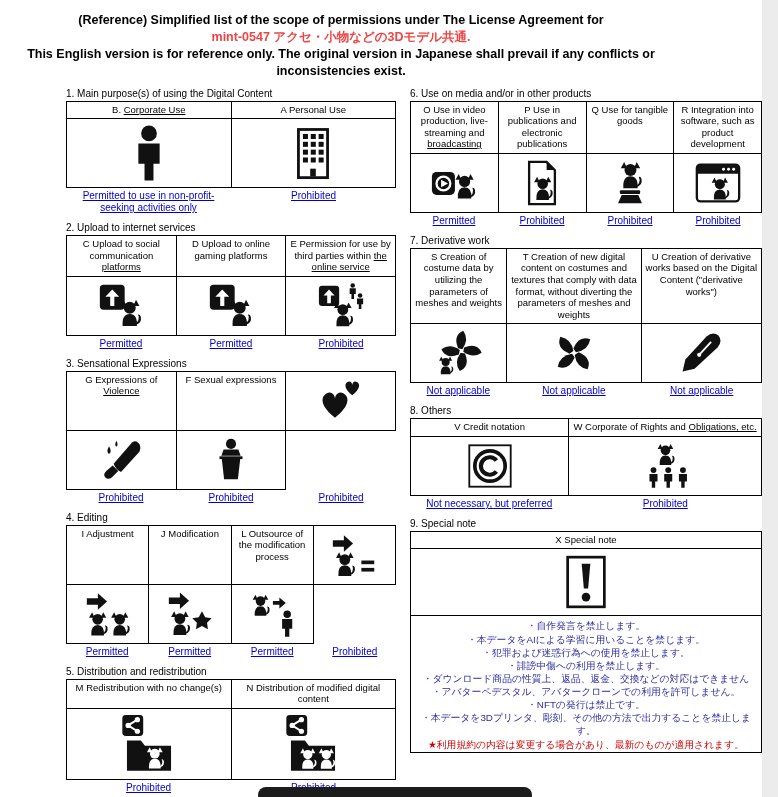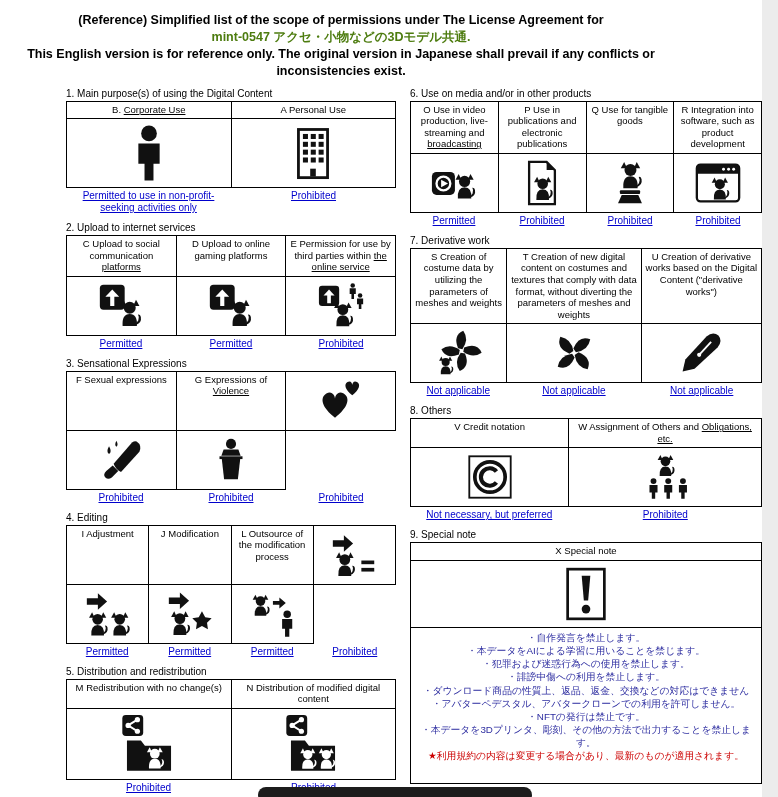--- a/index.html
+++ b/index.html
@@ -9,21 +9,21 @@
     font-family:"Liberation Sans","DejaVu Sans",sans-serif;
     color:#000;
   }
   .content { position:absolute; left:0; top:0; width:682px; }
 
   .right-strip { position:absolute; right:0; top:0; width:16px; height:797px; background:#ececec; }
   .bottom-bar { position:absolute; left:258px; top:787px; width:274px; height:16px; border-radius:8px; background:#1c1c1c; z-index:6; }
 
   .header { width:680px; margin:12px auto 8px; text-align:center; }
   .h1 { font-size:12.5px; font-weight:700; line-height:1.35; }
-  .h2 { font-size:12.5px; font-weight:700; line-height:1.35; color:#4d7c0f; }
+  .h2 { font-size:12.5px; font-weight:700; line-height:1.35; color:#ef4444; }
 
   .columns { display:flex; gap:14px; padding-left:66px; align-items:flex-start;justify-content:space-between; }
   .col-left  { width:330px; flex:none; }
   .col-right { width:352px; flex:none; }
 
   .section { margin-bottom:8px; }
   .sec-title { font-size:10px; margin-bottom:2px; }
 
   .tbl { display:grid; border-top:1px solid #000; border-left:1px solid #000; background:#fff; }
   .tbl > div { border-right:1px solid #000; border-bottom:1px solid #000; }
@@ -42,21 +42,21 @@
   .sec-1 .icon svg { width:56px; height:56px; }
   .sec-5 .icon svg { width:58px; height:58px; }
   .sec-9 .icon svg { width:54px; height:54px; }
 
   .statusrow { display:grid; }
   .status {
     font-size:10px; color:#0000cc; text-decoration:underline;
     text-align:center; padding:2px 4px 0; line-height:1.2; cursor:pointer;
   }
 
-  .notes { font-size:9.8px; line-height:1.34; text-align:center; color:#2d2da0; padding:3px 6px 21px; }
+  .notes { font-size:9.8px; line-height:1.34; text-align:center; color:#2d2da0; padding:3px 6px 1px; }
   .note-red { color:#cc0000; }
 </style>
 </head>
 <body>
 
 <div class="content">
 
   <div class="header">
     <div class="h1">(Reference) Simplified list of the scope of permissions under The License Agreement for</div>
     <div class="h2">mint-0547 アクセ・小物などの3Dモデル共通.</div>
@@ -175,22 +175,22 @@
         <div class="statusrow cols3">
           <div class="status">Permitted</div>
           <div class="status">Permitted</div>
           <div class="status">Prohibited</div>
         </div>
       </div>
 
       <div class="section">
         <div class="sec-title">3. Sensational Expressions</div>
         <div class="tbl cols3">
+          <div class="lbl"><span>G Expressions of </span><span class="u">Violence</span></div>
           <div class="lbl"><span>F Sexual expressions</span><span class="u"></span></div>
-          <div class="lbl"><span>G Expressions of </span><span class="u">Violence</span></div>
           <div class="ic">
               <span class="icon">
                 <svg viewBox="0 0 100 100" xmlns="http://www.w3.org/2000/svg" fill="#111">
                   <path d="M50,88 C16,62 8,36 27,24 C42,15 50,30 50,38 C50,30 58,15 73,24 C92,36 84,62 50,88 Z" transform="translate(-4,14) scale(0.82)"></path>
                   <path d="M50,88 C16,62 8,36 27,24 C42,15 50,30 50,38 C50,30 58,15 73,24 C92,36 84,62 50,88 Z" transform="translate(52,-2) scale(0.45)"></path>
                 </svg>
               </span>
             </div>
           <div class="ic">
               <span class="icon">
@@ -505,21 +505,21 @@
           <div class="status">Not applicable</div>
           <div class="status">Not applicable</div>
           <div class="status">Not applicable</div>
         </div>
       </div>
 
       <div class="section">
         <div class="sec-title">8. Others</div>
         <div class="tbl cols-oth">
           <div class="lbl"><span>V Credit notation</span><span class="u"></span></div>
-          <div class="lbl"><span>W Assignment of Others and </span><span class="u">Obligations, etc.</span></div>
+          <div class="lbl"><span>W Corporate of Rights and </span><span class="u">Obligations, etc.</span></div>
           <div class="ic">
               <span class="icon">
                 <svg viewBox="0 0 100 100" xmlns="http://www.w3.org/2000/svg" fill="#111">
                   <rect x="5" y="5" width="90" height="90" fill="none" stroke="#111" stroke-width="4"></rect>
                   <circle cx="50" cy="50" r="33" fill="none" stroke="#111" stroke-width="8"></circle>
                   <path d="M64,38 A19,19 0 1 0 64,62" fill="none" stroke="#111" stroke-width="9"></path>
                 </svg>
               </span>
             </div>
           <div class="ic">

